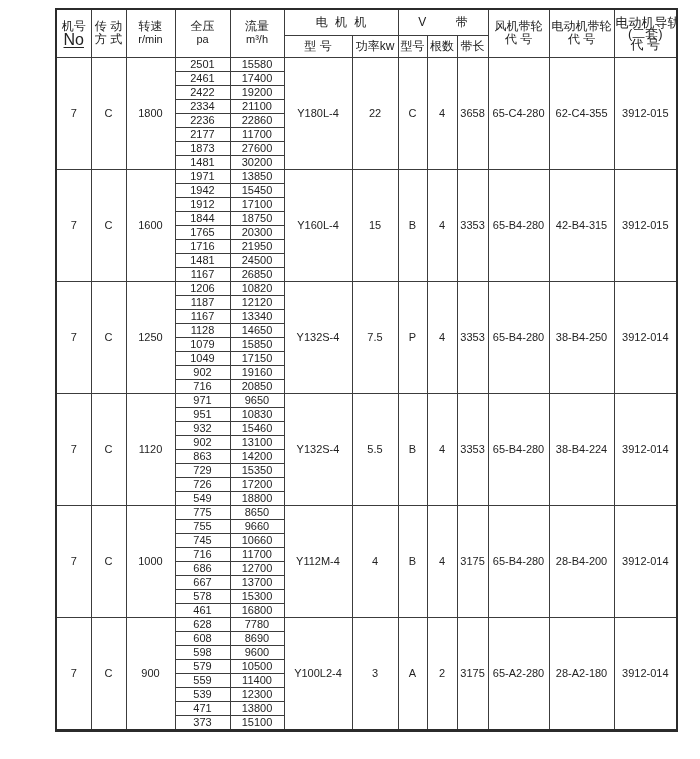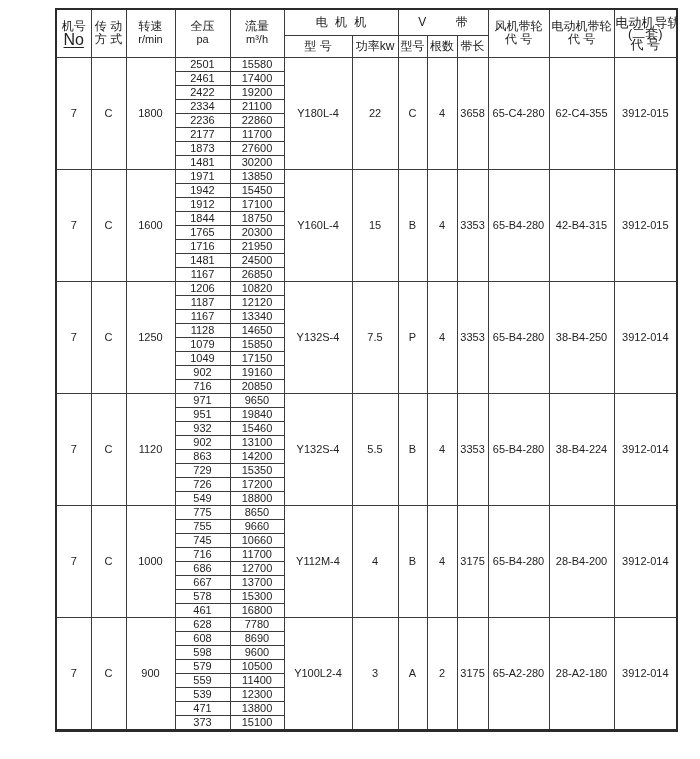--- a/index.html
+++ b/index.html
@@ -260,21 +260,21 @@
           <td rowspan="8">5.5</td>
           <td rowspan="8">B</td>
           <td rowspan="8">4</td>
           <td rowspan="8">3353</td>
           <td rowspan="8">65-B4-280</td>
           <td rowspan="8">38-B4-224</td>
           <td rowspan="8">3912-014</td>
         </tr>
         <tr>
           <td>951</td>
-          <td>19840</td>
+          <td>10830</td>
         </tr>
         <tr>
           <td>932</td>
           <td>15460</td>
         </tr>
         <tr>
           <td>902</td>
           <td>13100</td>
         </tr>
         <tr>

